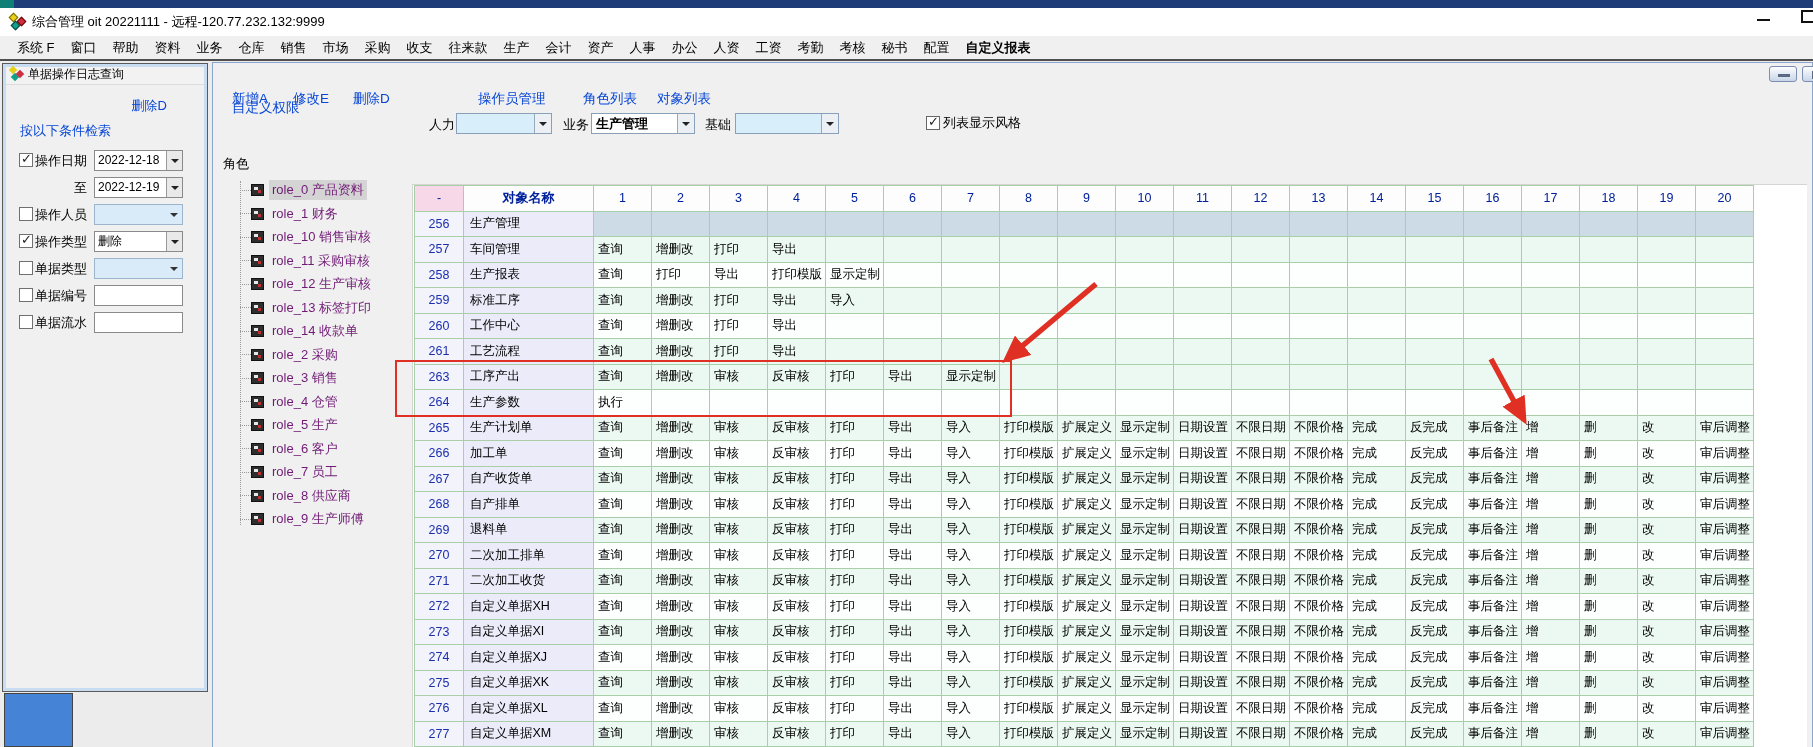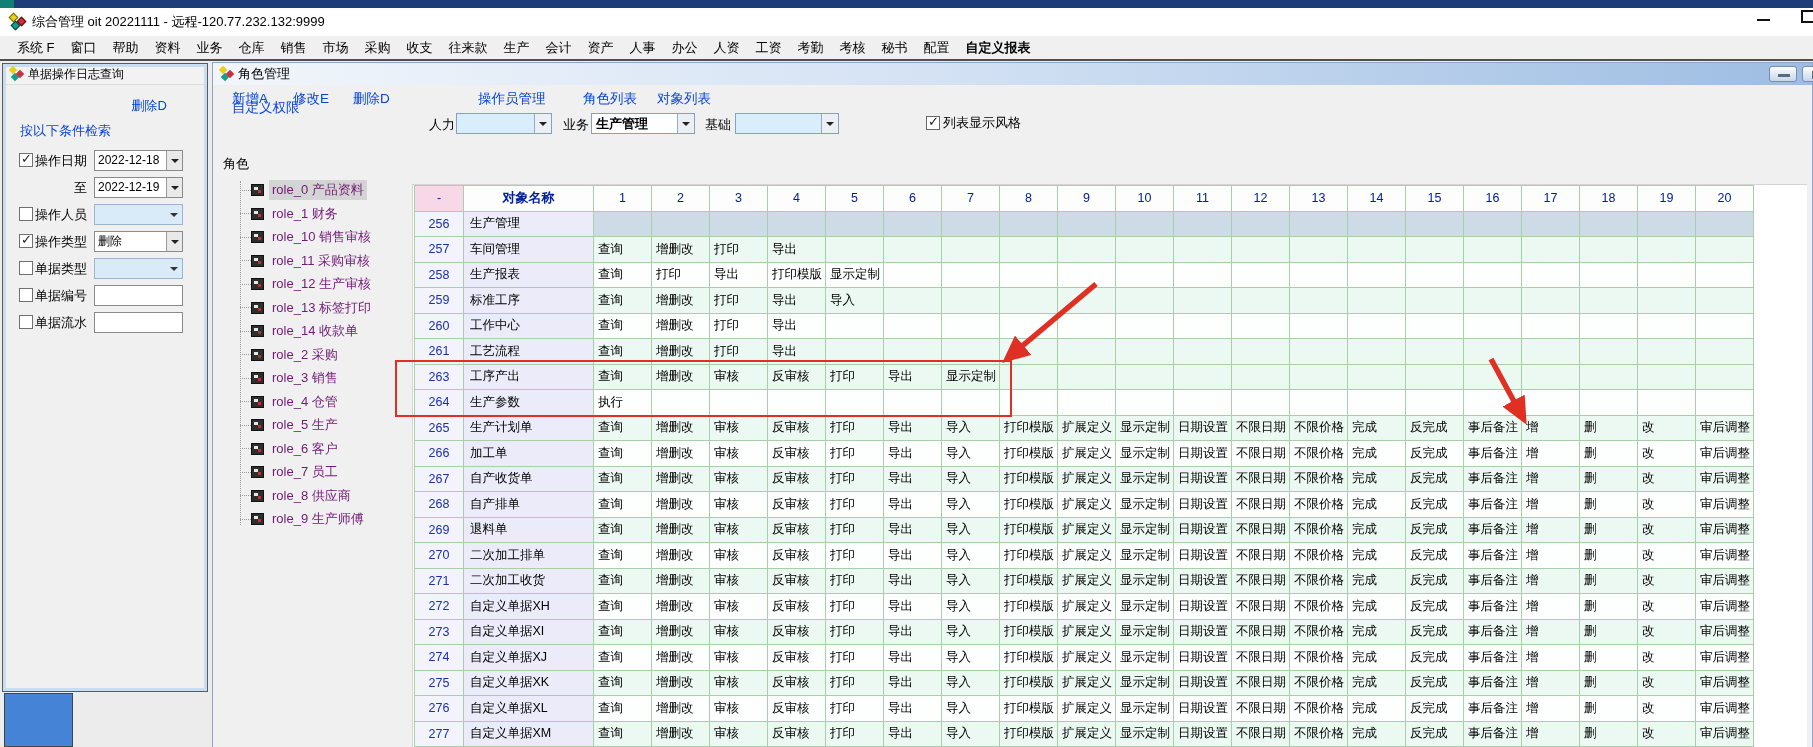--- a/index.html
+++ b/index.html
@@ -212,28 +212,20 @@
       <div class="frow" style="top: 249px;">
         <span class="cb"></span>
         <span class="flabel">单据流水</span>
         <div class="field"></div>
       </div>
     </div>
 </div>
 <div id="blue-tile"></div>
 
 <div id="role-win">
-  <div id="role-title">
-    <span class="small-icon">
-        <i class="d1"></i>
-        <i class="d2"></i>
-        <i class="d3"></i>
-      </span>
-    <span class="ttext">角色管理</span>
-  </div>
   <div class="mdi-btn" style="left:1556px">
       <span class="dash"></span>
     </div>
   <div class="mdi-btn" style="left:1589px">
       <span class="box"></span>
     </div>
 
   <span class="bluelink" style="left:19px;top:27px">新增A</span>
   <span class="bluelink" style="left:80px;top:27px">修改E</span>
   <span class="bluelink" style="left:140px;top:27px">删除D</span>

